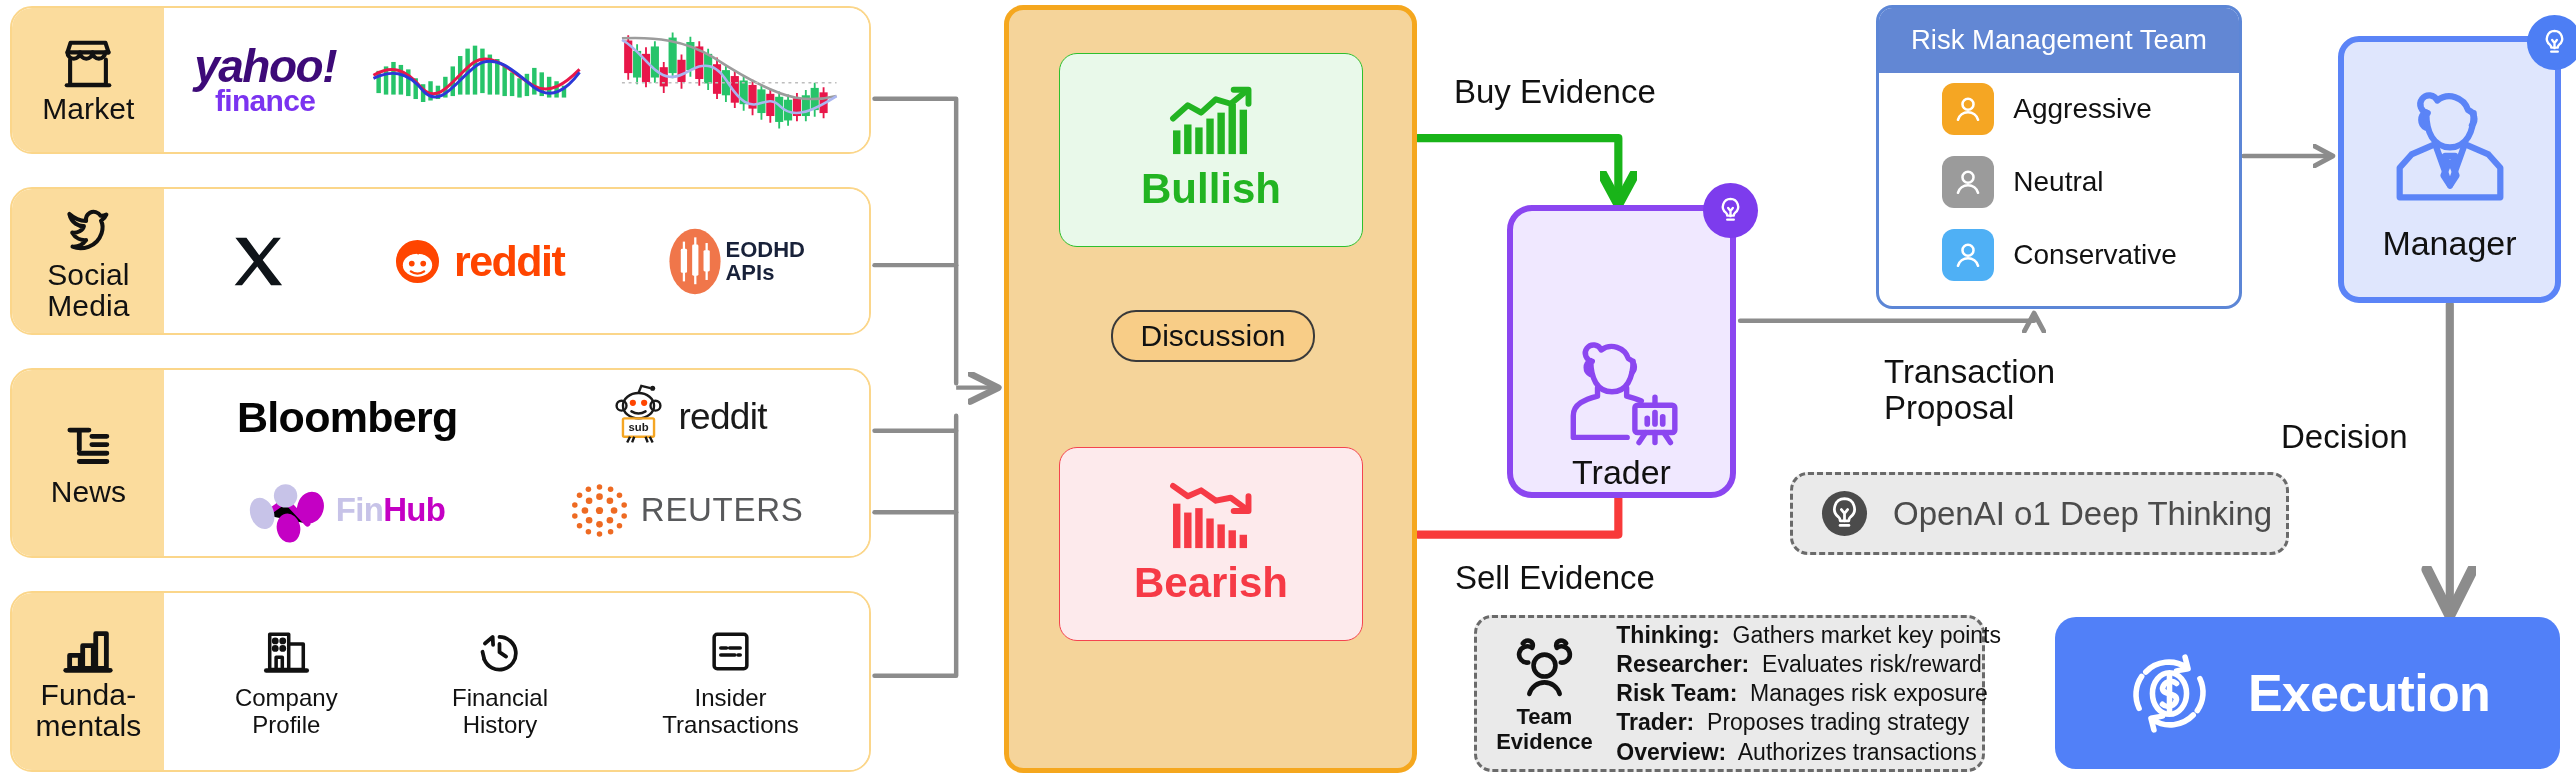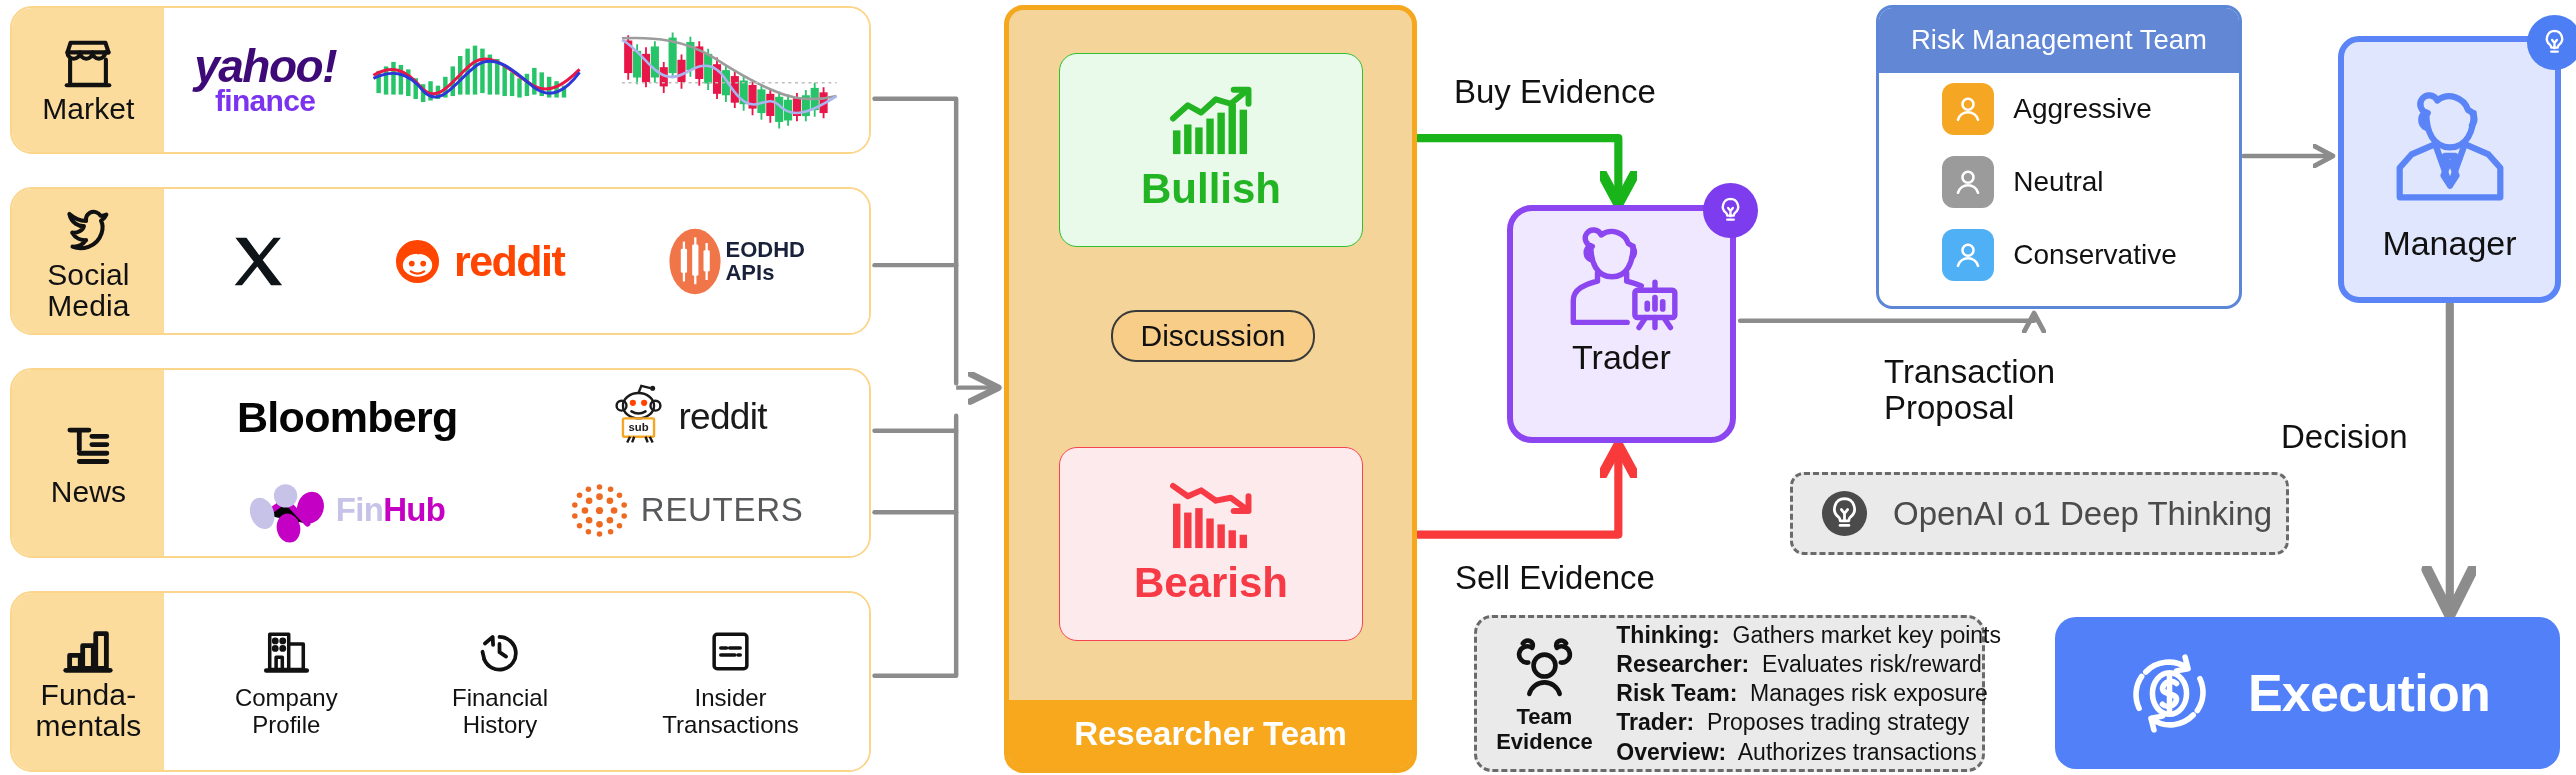--- a/index.html
+++ b/index.html
@@ -45,23 +45,23 @@
   .stance .slb{font-size:42px;font-weight:bold;}
   #bullish{top:43px;height:194px;background:#e9f9ea;border:1.5px solid #2ec02e;}
   #bullish .slb{color:#22b422;}
   #bearish{top:437px;height:194px;background:#fdeaec;border:1.5px solid #f4444f;}
   #bearish .slb{color:#f63a46;}
   #discussion{position:absolute;left:102px;top:300px;width:200px;height:48px;background:#f8cd87;
       border:2.2px solid #3a3a3a;border-radius:25px;display:flex;align-items:center;justify-content:center;}
   #discussion span{font-size:30px;color:#111;}
 
   
-  #trader{position:absolute;left:1507px;top:205px;width:229px;height:238px;background:#f0e8ff;
+  #trader{position:absolute;left:1507px;top:205px;width:229px;height:293px;background:#f0e8ff;
       border:6.7px solid #8b46f0;border-radius:25px;box-sizing:border-box;
-      display:flex;flex-direction:column;align-items:center;justify-content:flex-start;}
+      display:flex;flex-direction:column;align-items:center;justify-content:flex-end;}
   #trader .tlb{font-size:34px;color:#111;font-weight:500;margin-top:-3px;}
   .bulb-badge{position:absolute;width:55px;height:55px;border-radius:50%;display:flex;
       align-items:center;justify-content:center;}
 
   
   #riskteam{position:absolute;left:1876px;top:4.5px;width:366px;height:304px;background:#fff;
       border:3.7px solid #5c86d6;border-radius:16.3px;box-sizing:border-box;overflow:hidden;}
   #riskteam .rk-head{height:65px;background:#6287d4;display:flex;align-items:center;justify-content:center;}
   #riskteam .rk-head span{color:#fff;font-size:27.5px;}
   .rk-row{display:flex;align-items:center;gap:19.3px;padding:0 0 0 63px;height:73px;}
@@ -74,21 +74,21 @@
       display:flex;flex-direction:column;align-items:center;justify-content:center;}
   #manager .mlb{font-size:34px;color:#111;font-weight:500;}
 
   
   #execution{position:absolute;left:2055px;top:617px;width:505px;height:152px;background:#5180f8;
       border-radius:21px;display:flex;align-items:center;justify-content:center;gap:34px;}
   #execution .elb{font-size:52px;font-weight:bold;color:#fff;letter-spacing:-0.7px;}
 
   
   .dashed{position:absolute;background:#eaeaea;border:3px dashed #6a6a6a;border-radius:18px;box-sizing:border-box;}
-  #openai-badge{left:1790px;top:472px;width:499px;height:83px;display:flex;align-items:center;gap:22px;padding-left:25px;border-radius:14px;}
+  #openai-badge{left:1790px;top:472px;width:499px;height:83px;display:flex;align-items:center;gap:22px;padding-left:25px;}
   #openai-badge .olb{font-size:33px;color:#4b4b4b;}
   #overview{left:1474px;top:615px;width:511px;height:157px;display:flex;align-items:center;gap:16.3px;padding:0 12px;}
   #overview .ov-left{display:flex;flex-direction:column;align-items:center;gap:4.5px;width:111px;flex:0 0 111px;}
   #overview .ov-left .olb{font-size:22px;font-weight:bold;color:#111;line-height:1.12;text-align:center;}
   #overview .ov-rows{display:flex;flex-direction:column;gap:0.7px;}
   .ov-row{font-size:23px;color:#111;white-space:nowrap;line-height:1.24;}
   .ov-row b{font-weight:bold;}
 
   
   .flab{position:absolute;font-size:33px;color:#111;line-height:1.1;}
@@ -462,23 +462,20 @@
         <rect x="34" y="30" width="5" height="16"></rect>
           <rect x="41.5" y="34" width="5" height="12"></rect>
         <rect x="49" y="37" width="5" height="9"></rect>
       </g>
       <path d="M4,4 L14,11 L23,7 L33,14 L43,12 L54,20" fill="none" stroke="#f63a46" stroke-width="4" stroke-linecap="round" stroke-linejoin="round"></path>
       <path d="M45,21 L55,21 L55,11" fill="none" stroke="#f63a46" stroke-width="4" stroke-linecap="round" stroke-linejoin="round"></path>
     </svg>
     <div class="slb">Bearish</div>
   </div>
 
-  <div class="rt-foot">
-    <span>Researcher Team</span>
-  </div>
 </div>
 
 <div id="trader">
   <svg width="134" height="130" viewBox="0 0 52 50" fill="none" stroke="#8b46f0" stroke-width="2.1" stroke-linecap="round" stroke-linejoin="round">
     <path d="M14.5 13.5 a3.2 3.2 0 1 1 3.4 -4.4 a6.8 6.8 0 0 1 10.6 3.4 a3.3 3.3 0 0 1 1.4 5.4"></path>
     <path d="M13.8 13.2 a3 3 0 0 0 0 5.4"></path>
     <path d="M13.9 13.4 c0 6.5 2.4 11.9 8.2 11.9 c5.8 0 8.2 -5.4 8.2 -11.9"></path>
     <path d="M16.5 23.8 L16.5 27 c-5 1.3 -9.4 3.1 -9.4 7.6 V43 H28"></path>
     <path d="M27.8 23.8 L27.8 27 c2 .5 4 1.1 5.7 1.9"></path>
     <rect x="31" y="30.5" width="15.5" height="10.6" rx="1"></rect>

